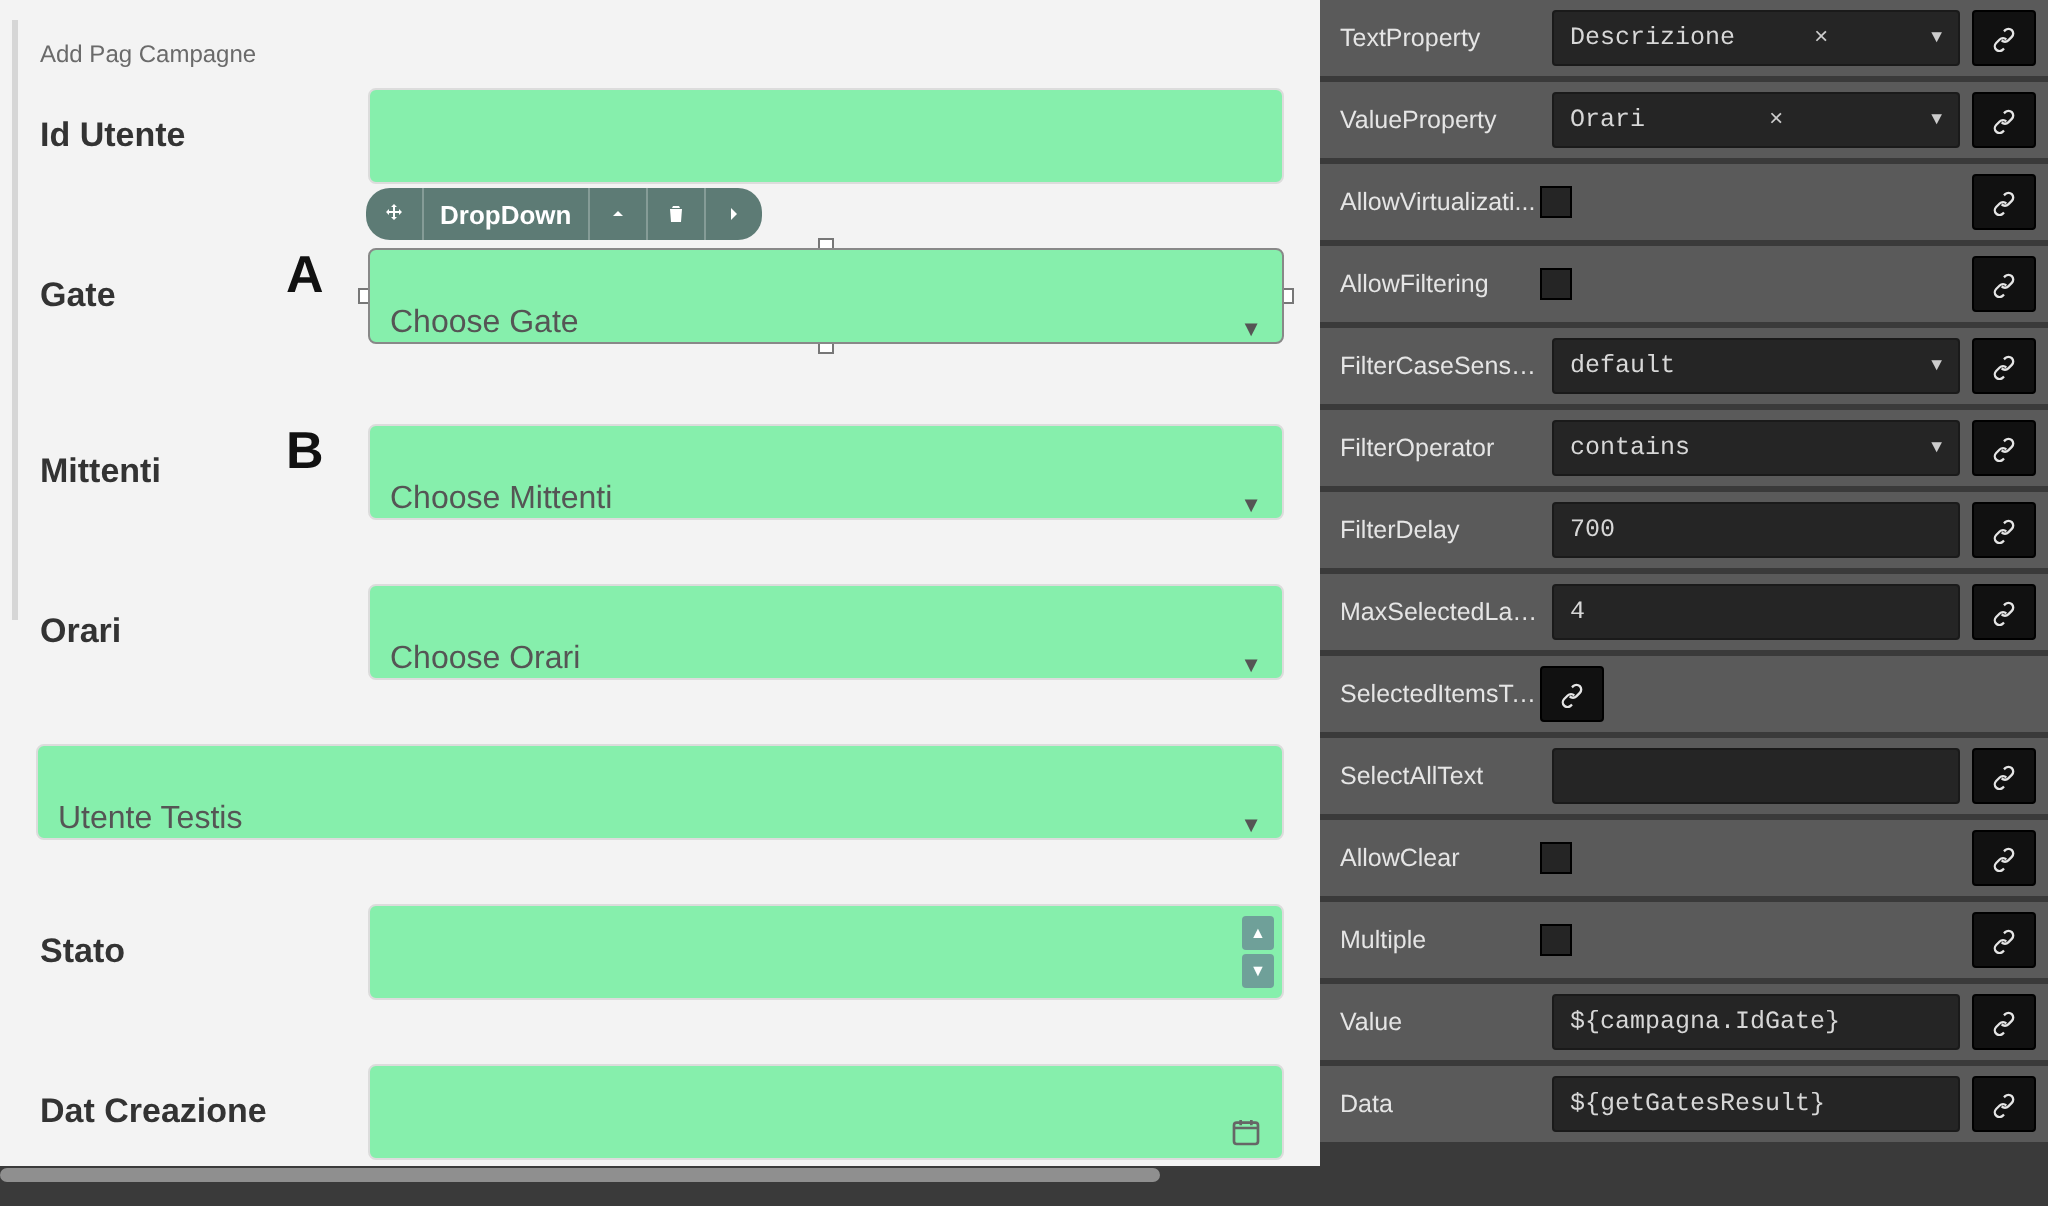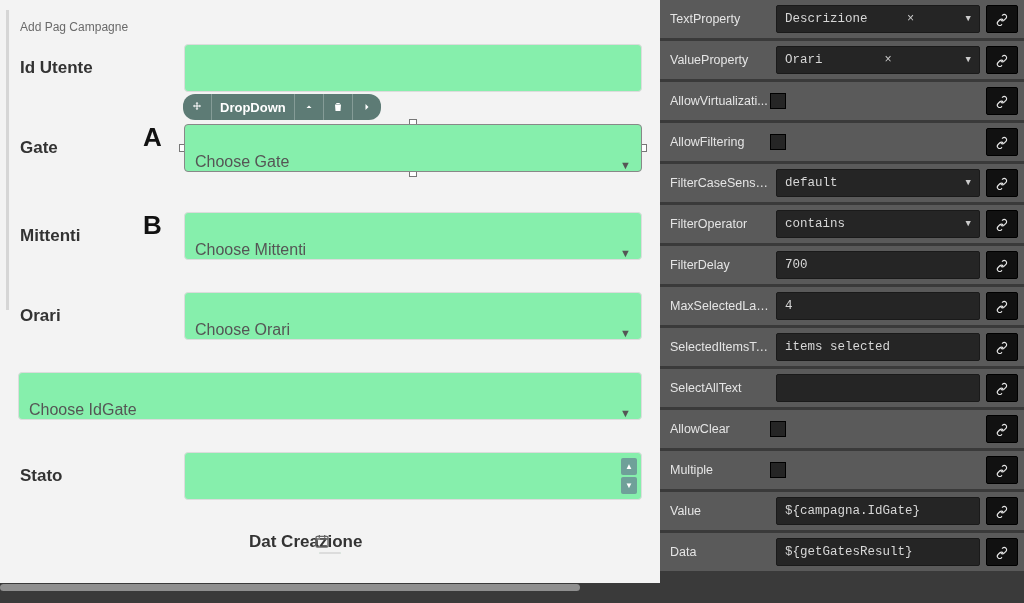--- a/index.html
+++ b/index.html
@@ -228,37 +228,37 @@
     <div class="form-row">
       <div class="label">Orari</div>
       <div class="field">
         <span>Choose Orari</span>
         <span class="caret">▼</span>
       </div>
     </div>
 
     <div class="form-row">
       <div class="field">
-        <span>Choose IdGate</span>
+        <span>Utente Testis</span>
         <span class="caret">▼</span>
       </div>
     </div>
 
 
     <div class="form-row">
       <div class="label">Stato</div>
       <div class="field">
         <div class="numeric-handles">
           <span>▲</span>
           <span>▼</span>
         </div>
       </div>
     </div>
 
-    <div class="form-row" style="margin-bottom:20px;flex-direction:column;">
+    <div class="form-row" style="margin-bottom:20px;">
       <div class="label">Dat Creazione</div>
       <div class="field">
         <span class="date-icon">
           <svg width="16" height="16" viewBox="0 0 24 24" fill="none" stroke="#666" stroke-width="2">
               <rect x="3" y="5" width="18" height="16" rx="2"></rect>
               <path d="M3 9h18M8 3v4M16 3v4"></path>
             </svg>
         </span>
       </div>
     </div>
@@ -370,23 +370,20 @@
       </div>
     <div class="link-btn">
         <svg viewBox="0 0 24 24">
           <path d="M10 14a4 4 0 005.7 0l3-3a4 4 0 10-5.7-5.7l-1 1m2 7a4 4 0 00-5.7 0l-3 3a4 4 0 105.7 5.7l1-1" fill="none" stroke="#e5e5e5" stroke-width="2"></path>
         </svg>
       </div>
   </div>
 
   <div class="prop-row">
     <div class="plabel">SelectedItemsText</div>
-    <div class="pval">
-        <span>items selected</span>
-      </div>
     <div class="link-btn">
         <svg viewBox="0 0 24 24">
           <path d="M10 14a4 4 0 005.7 0l3-3a4 4 0 10-5.7-5.7l-1 1m2 7a4 4 0 00-5.7 0l-3 3a4 4 0 105.7 5.7l1-1" fill="none" stroke="#e5e5e5" stroke-width="2"></path>
         </svg>
       </div>
   </div>
 
   <div class="prop-row">
     <div class="plabel">SelectAllText</div>
     <div class="pval">

